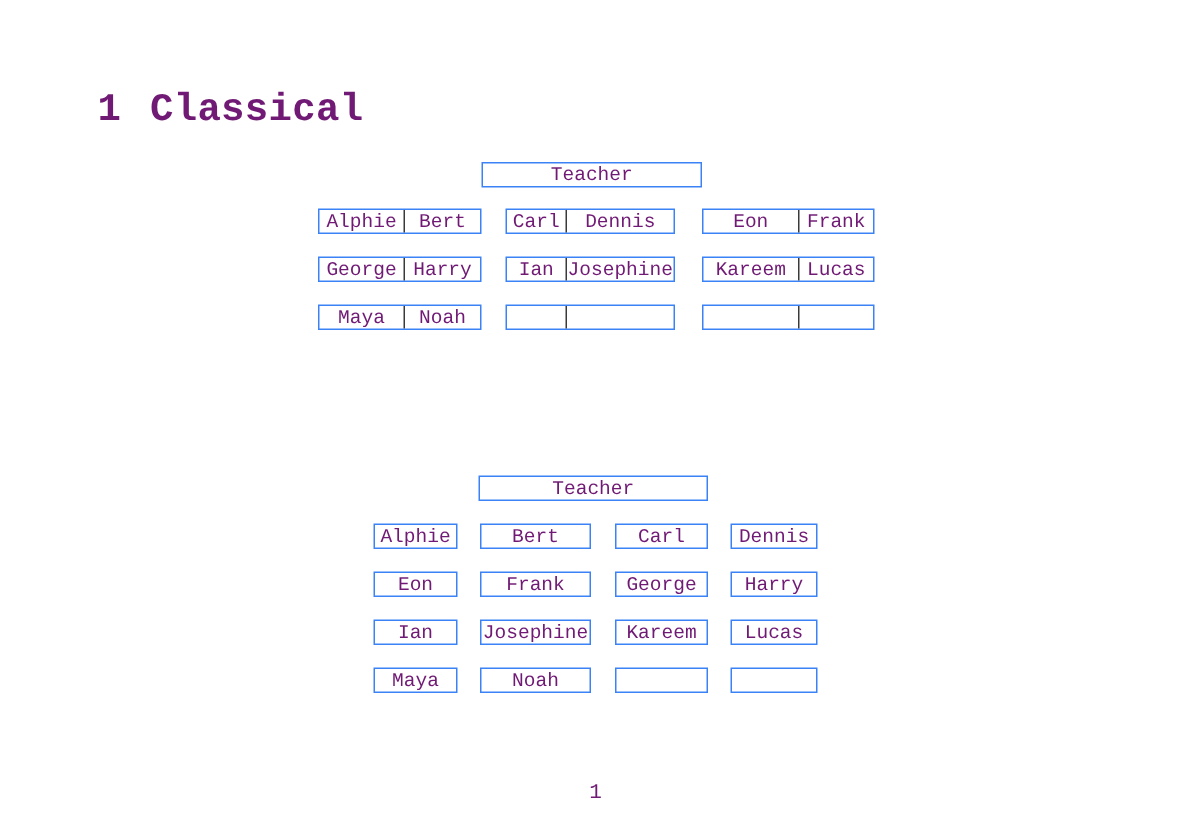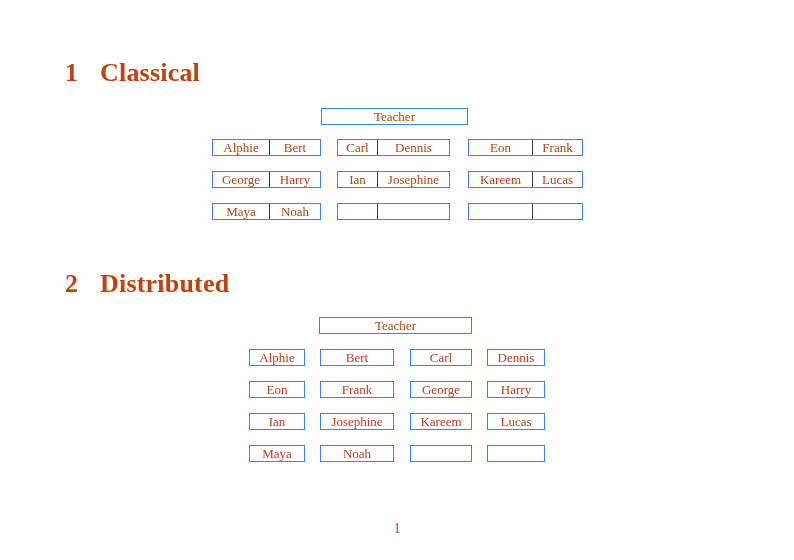--- a/index.html
+++ b/index.html
@@ -1,22 +1,22 @@
 <!DOCTYPE html>
 <html><head>
 <meta charset="utf-8">
 <style>
   html, body { margin: 0; padding: 0; background: #ffffff; }
   .page {
     position: relative;
     width: 794px;
     height: 560px;
     background: #ffffff;
-    color: #c2410c;
-    font-family: Liberation Serif, serif;
+    color: #701a75;
+    font-family: Liberation Mono, monospace;
     overflow: hidden;
   }
   .heading {
     position: absolute;
     left: 65px;
     font-weight: bold;
     font-size: 26px;
     line-height: 28px;
     white-space: nowrap;
     letter-spacing: 0.2px;
@@ -98,23 +98,20 @@
   </div>
   <div class="pairbox" style="left:337px; top:203px; width:113px;">
     <span class="cell first" style="width:40px;"></span>
     <span class="cell second"></span>
   </div>
   <div class="pairbox" style="left:468px; top:203px; width:115px;">
     <span class="cell first" style="width:64px;"></span>
     <span class="cell second"></span>
   </div>
 
-  <div class="heading" style="top:270px;">
-    <span class="num">2</span><span>Distributed</span>
-  </div>
 
   <div class="seatbox" style="left:319px; top:317px; width:153px;">Teacher</div>
 
   <div class="seatbox" style="left:249px; top:349px; width:56px;">Alphie</div>
   <div class="seatbox" style="left:320px; top:349px; width:74px;">Bert</div>
   <div class="seatbox" style="left:410px; top:349px; width:62px;">Carl</div>
   <div class="seatbox" style="left:487px; top:349px; width:58px;">Dennis</div>
 
   <div class="seatbox" style="left:249px; top:381px; width:56px;">Eon</div>
   <div class="seatbox" style="left:320px; top:381px; width:74px;">Frank</div>

